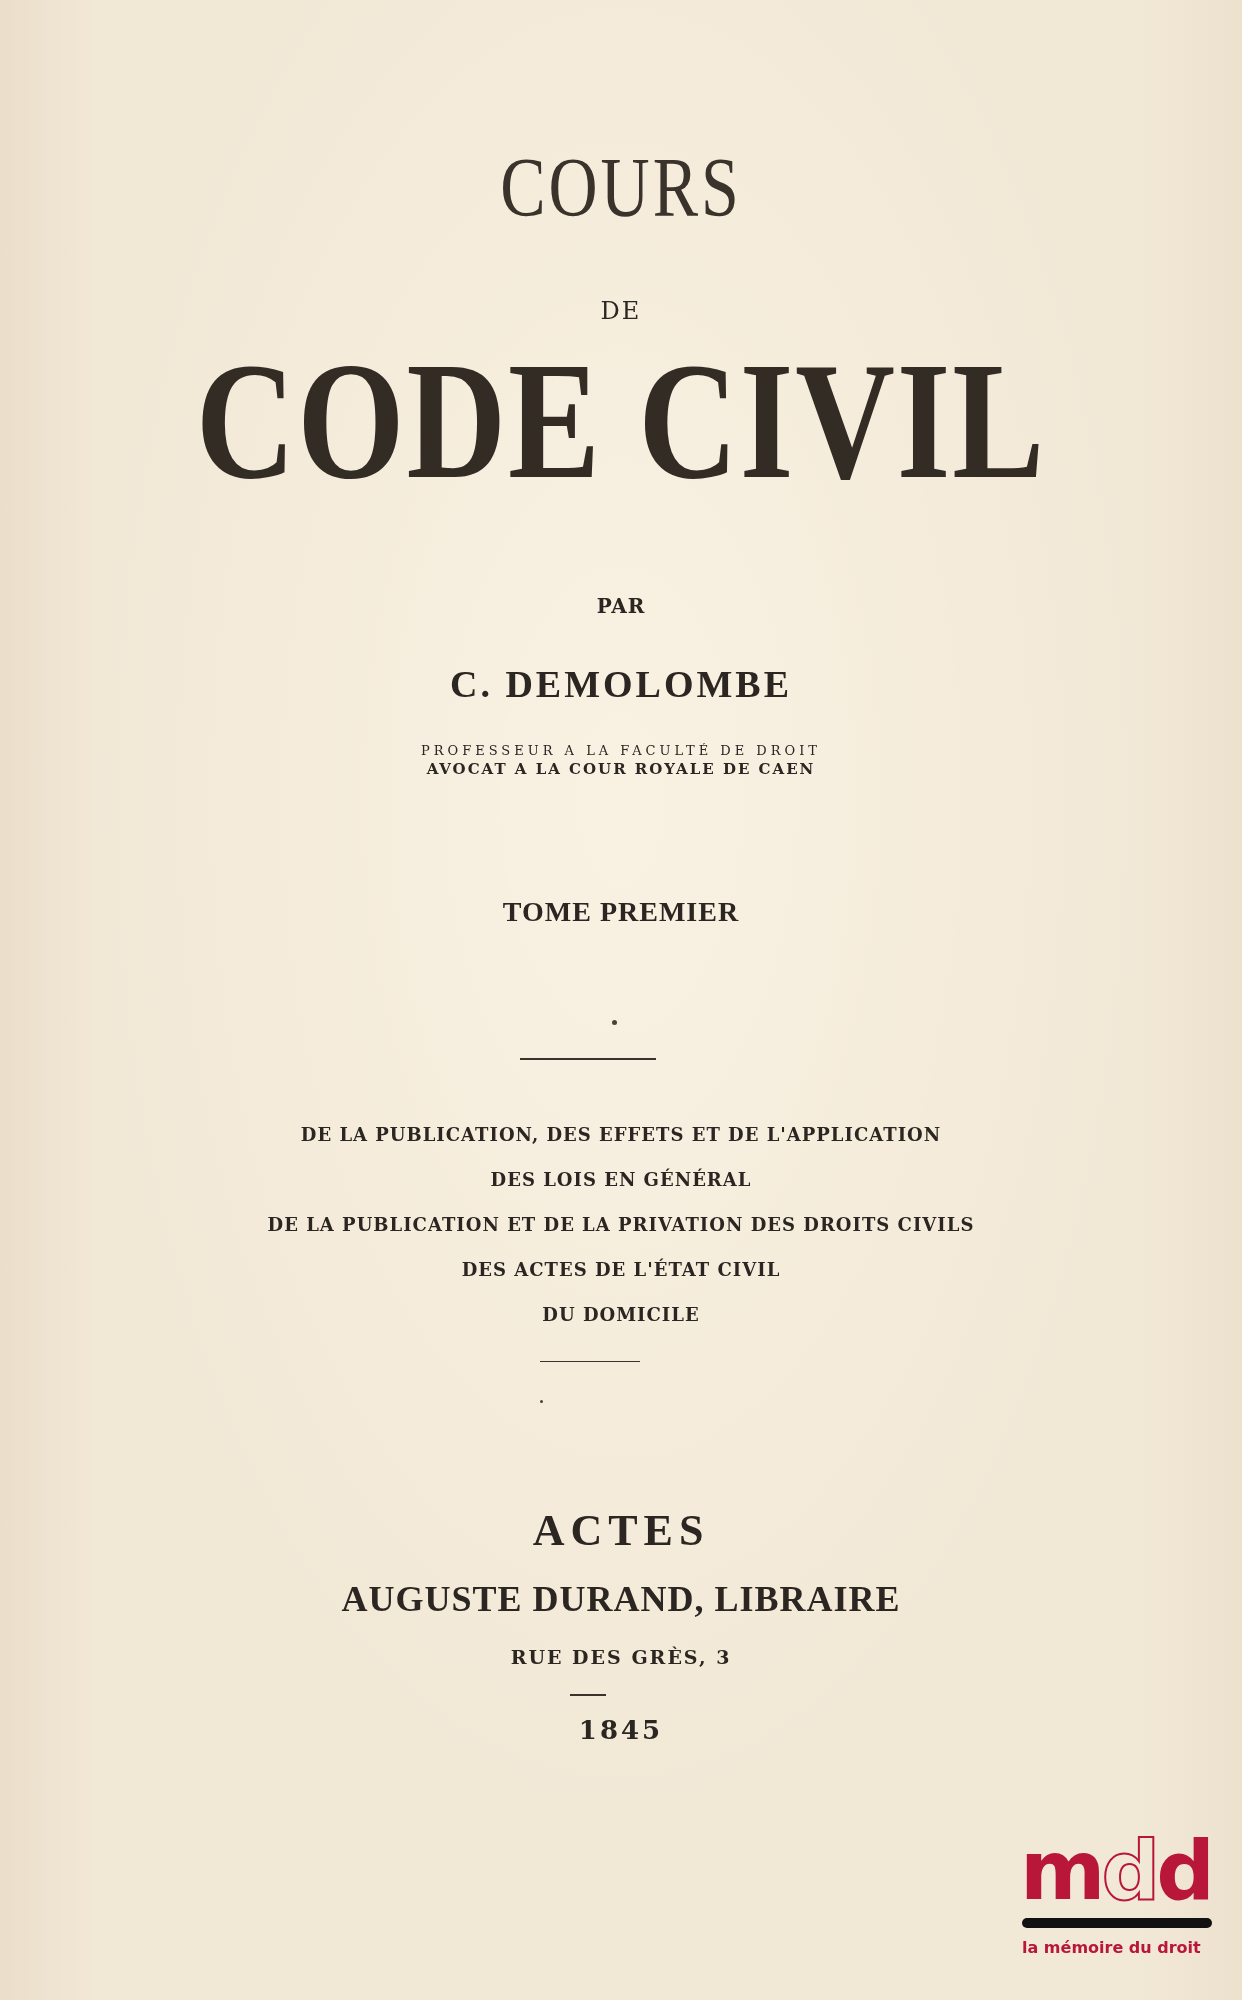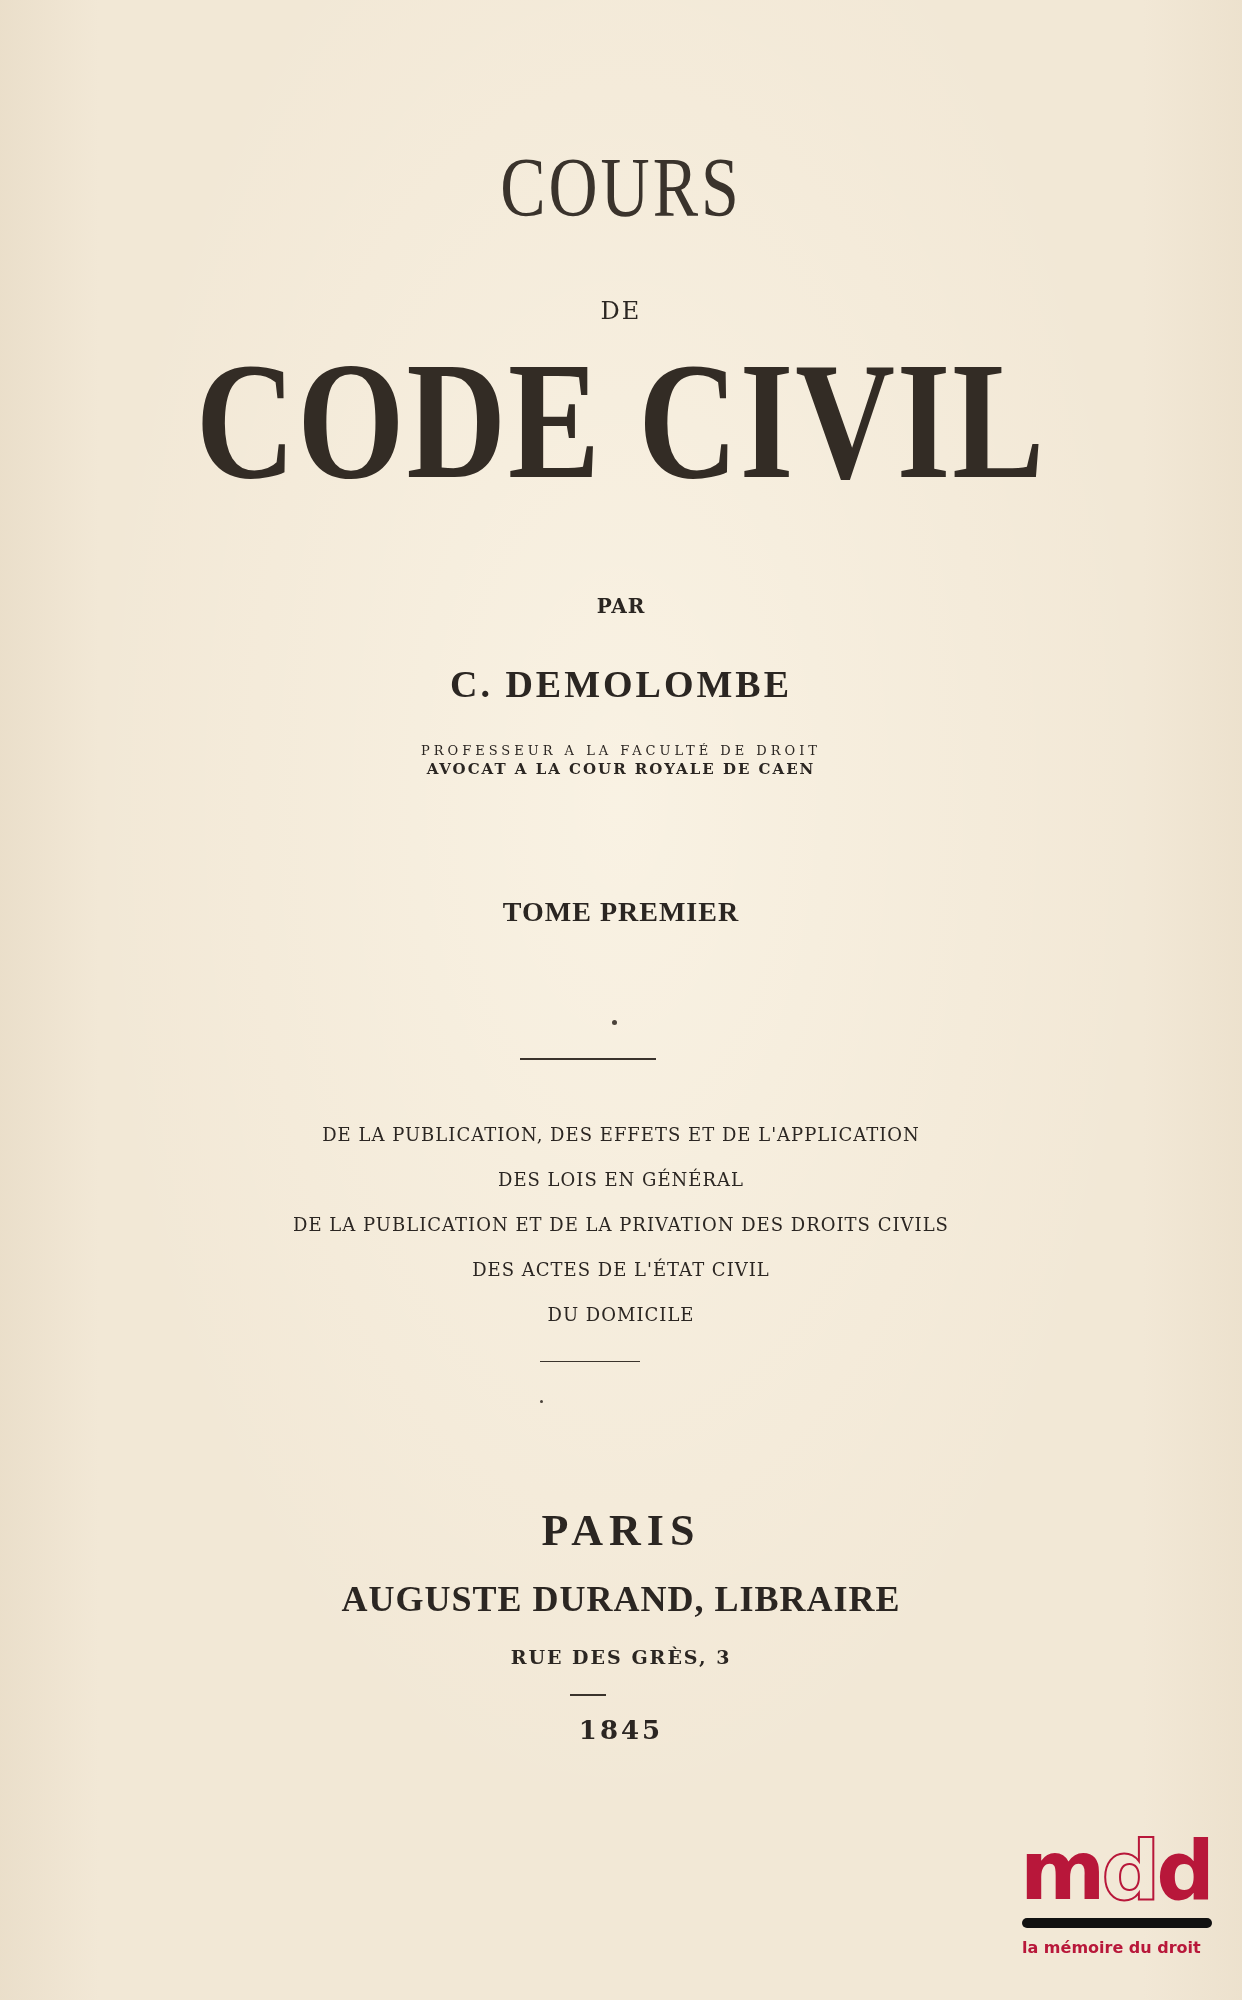--- a/index.html
+++ b/index.html
@@ -30,21 +30,21 @@
     .de { top: 297px; font-size: 24px; font-weight: normal; letter-spacing: 2px; }
     .code-civil { top: 345px; font-size: 150px; font-weight: bold; letter-spacing: 2px; transform: scaleY(1.12) scaleX(0.92); font-family: "Liberation Serif", serif; color:#332c25; line-height: 1; }
     .par { top: 594px; font-size: 20px; font-weight: bold; letter-spacing: 1px; }
     .author { top: 662px; font-size: 38px; font-weight: bold; letter-spacing: 3px; font-family: "Liberation Serif", serif; text-align: center; }
     .prof1 { top: 728px; font-size: 13px; font-weight: normal; letter-spacing: 4px; margin-top: 15px; }
     .prof2 { top: 760px; font-size: 15px; font-weight: bold; letter-spacing: 2px; }
     .tome { top: 896px; font-size: 28px; font-weight: bold; letter-spacing: 1px; font-family: "Liberation Serif", serif; }
     .dot { position: absolute; width: 5px; height: 5px; border-radius: 50%; background: #4a423a; }
     .rule { position: absolute; height: 2px; background: #3a332c; }
     .contents { top: 1112px; }
-    .contents div { font-size: 18px; font-weight: normal; letter-spacing: 1px; height: 45px; line-height: 45px; }
+    .contents div { font-size: 18px; font-weight: bold; letter-spacing: 1px; height: 45px; line-height: 45px; }
     .paris { top: 1505px; font-size: 44px; font-weight: bold; letter-spacing: 6px; font-family: "Liberation Serif", serif; }
     .publisher { top: 1578px; font-size: 36px; font-weight: bold; letter-spacing: 1px; font-family: "Liberation Serif", serif; }
     .address { top: 1646px; font-size: 19px; font-weight: bold; letter-spacing: 2px; }
     .year { top: 1715px; font-size: 26px; font-weight: bold; letter-spacing: 3px; }
     .logo { position: absolute; left: 1014px; top: 1836px; width: 216px; }
     .logo-mark { font-family: "DejaVu Sans", sans-serif; font-size: 82px; font-weight: bold; color: #b8173a; line-height: 70px; letter-spacing: -4px; padding-left: 6px; }
     .logo-mark .hollow { color: transparent; -webkit-text-stroke: 2px #b8173a; }
     .logo-bar { width: 190px; height: 10px; border-radius: 5px; background: #111; margin: 12px 0 0 8px; }
     .logo-text { font-family: "DejaVu Sans", sans-serif; font-size: 16px; font-weight: bold; color: #b8173a; margin: 10px 0 0 8px; }
   </style>
@@ -72,21 +72,21 @@
     <div>DE LA PUBLICATION, DES EFFETS ET DE L'APPLICATION</div>
     <div>DES LOIS EN GÉNÉRAL</div>
     <div>DE LA PUBLICATION ET DE LA PRIVATION DES DROITS CIVILS</div>
     <div>DES ACTES DE L'ÉTAT CIVIL</div>
     <div>DU DOMICILE</div>
   </div>
 
   <div class="rule" style="left:540px; width:100px; top:1361px; height:1px;"></div>
   <div class="dot" style="left:540px; top:1400px; width:3px; height:3px;"></div>
 
-  <div class="center paris">PARIS</div>
+  <div class="center paris">ACTES</div>
   <div class="center publisher">AUGUSTE DURAND, LIBRAIRE</div>
   <div class="center address">RUE DES GRÈS, 3</div>
   <div class="rule" style="left:570px; width:36px; top:1694px;"></div>
   <div class="center year">1845</div>
 
   <div class="logo">
     <div class="logo-mark">m<span class="hollow">d</span>d</div>
     <div class="logo-bar"></div>
     <div class="logo-text">la mémoire du droit</div>
   </div>

